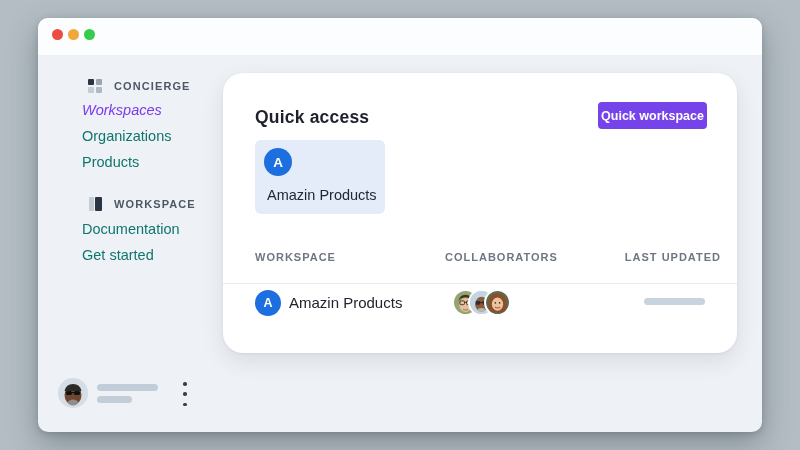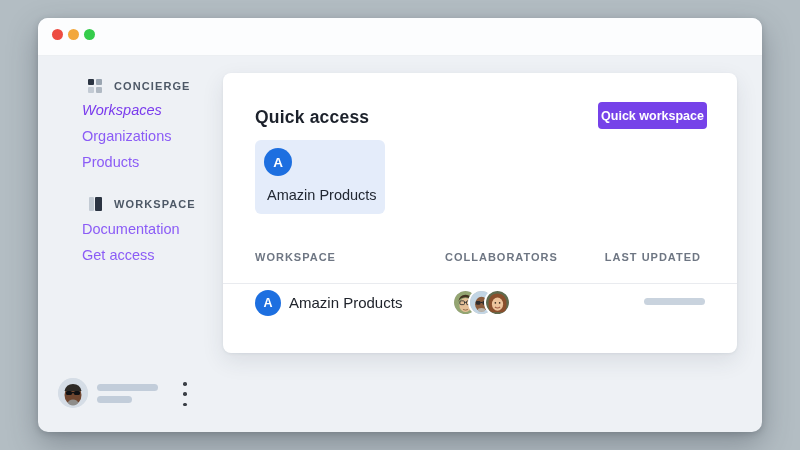--- a/index.html
+++ b/index.html
@@ -28,39 +28,39 @@
   .traffic.green  { left: 46px; background: #35cc4b; }
 
   
   .nav-row { position: absolute; left: 18px; display: flex; align-items: center; width: 170px; }
   .nav-header { height: 18px; padding-left: 32px; }
   .nav-header .nav-label {
     font-size: 11px; font-weight: bold; letter-spacing: 1.1px; color: #4d5866;
   }
   .nav-item { height: 26px; cursor: pointer; }
   .nav-item .nav-label {
-    margin-left: 26px; font-size: 14.5px; color: #8b5cf6;
+    margin-left: 26px; font-size: 14.5px; color: #0f766e;
   }
   .nav-item.active .nav-label { color: #7a3bed; font-style: italic; }
   .nav-icon { width: 14px; height: 14px; margin-right: 12px; display: inline-block; position: relative; }
   
   .grid-icon i { position: absolute; width: 6px; height: 6px; border-radius: 1px; }
   .grid-icon i:nth-child(1) { left: 0; top: 0; background: #2b3442; }
   .grid-icon i:nth-child(2) { right: 0; top: 0; background: #9aa5b1; }
   .grid-icon i:nth-child(3) { left: 0; bottom: 0; background: #c3cbd4; }
   .grid-icon i:nth-child(4) { right: 0; bottom: 0; background: #b0b9c3; }
   
   .book-icon i { position: absolute; top: 0; height: 14px; border-radius: 1px; }
   .book-icon i:nth-child(1) { left: 1px; width: 5px; background: #c3cbd4; }
   .book-icon i:nth-child(2) { left: 7px; width: 7px; background: #2b3442; }
 
   
   .main-card {
     position: absolute; left: 185px; top: 55px; width: 514px; height: 280px;
-    background: #ffffff; border-radius: 8px;
+    background: #ffffff; border-radius: 20px;
     box-shadow: 0 8px 22px rgba(40,52,70,.10), 0 1px 3px rgba(40,52,70,.07);
   }
   .card-title {
     position: absolute; left: 32px; top: 34px;
     font-size: 17.5px; font-weight: bold; color: #1c212b; letter-spacing: .2px;
   }
   .create-btn {
     position: absolute; left: 375px; top: 29px; width: 109px; height: 27px;
     background: #7642e9; border: none; border-radius: 4px; cursor: pointer;
     color: #ffffff; font-family: "Liberation Sans", sans-serif;
@@ -75,21 +75,21 @@
     border-radius: 50%; background: #1d6fe0; color: #fff; font-weight: bold;
     display: flex; align-items: center; justify-content: center;
   }
   .quick-tile .ws-avatar { position: absolute; left: 9px; top: 8px; width: 28px; height: 28px; font-size: 13.5px; }
   .quick-tile .tile-label { position: absolute; left: 12px; top: 47px; font-size: 14.5px; color: #222833; }
 
   .table-head { position: absolute; top: 178px; left: 0; right: 0; height: 14px; text-align: right; }
   .th { position: absolute; font-size: 11px; font-weight: bold; letter-spacing: 1px; color: #6e7683; }
   .th.c1 { left: 32px; }
   .th.c2 { left: 222px; }
-  .th.c3 { right: 36px; }
+  .th.c3 { right: 16px; }
   .divider { position: absolute; top: 210px; left: 0; right: 0; height: 1px; background: #e9ebef; }
 
   .table-row { position: absolute; top: 211px; left: 0; right: 0; height: 78px; cursor: pointer; }
   .table-row .ws-avatar { position: absolute; left: 32px; top: 6px; width: 26px; height: 26px; font-size: 12.5px; }
   .row-name { position: absolute; left: 66px; top: 10px; font-size: 15px; color: #20242c; }
   .collab { position: absolute; top: 5px; width: 27px; height: 27px; border-radius: 50%;
             border: 2px solid #ffffff; overflow: hidden; background: #ccc; }
   .collab svg { display: block; width: 100%; height: 100%; }
   .collab.a1 { left: 229px; z-index: 1; }
   .collab.a2 { left: 245px; z-index: 2; }
@@ -145,21 +145,21 @@
         <span class="nav-icon book-icon">
             <i></i>
             <i></i>
           </span>
         <span class="nav-label">WORKSPACE</span>
       </div>
       <div class="nav-row nav-item" style="top:198px">
         <span class="nav-label">Documentation</span>
       </div>
       <div class="nav-row nav-item" style="top:224px">
-        <span class="nav-label">Get access</span>
+        <span class="nav-label">Get started</span>
       </div>
     </nav>
 
     <section class="main-card">
       <h1 class="card-title">Quick access</h1>
       <button class="create-btn">Quick workspace</button>
 
       <div class="quick-tile">
         <span class="ws-avatar">A</span>
         <span class="tile-label">Amazin Products</span>

